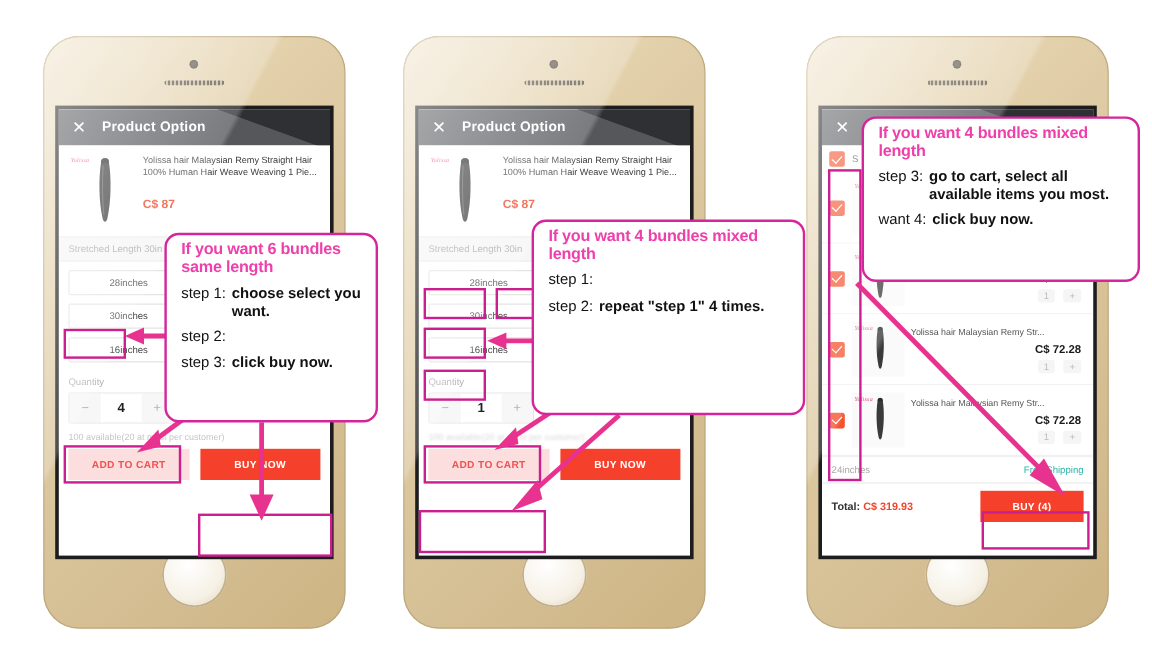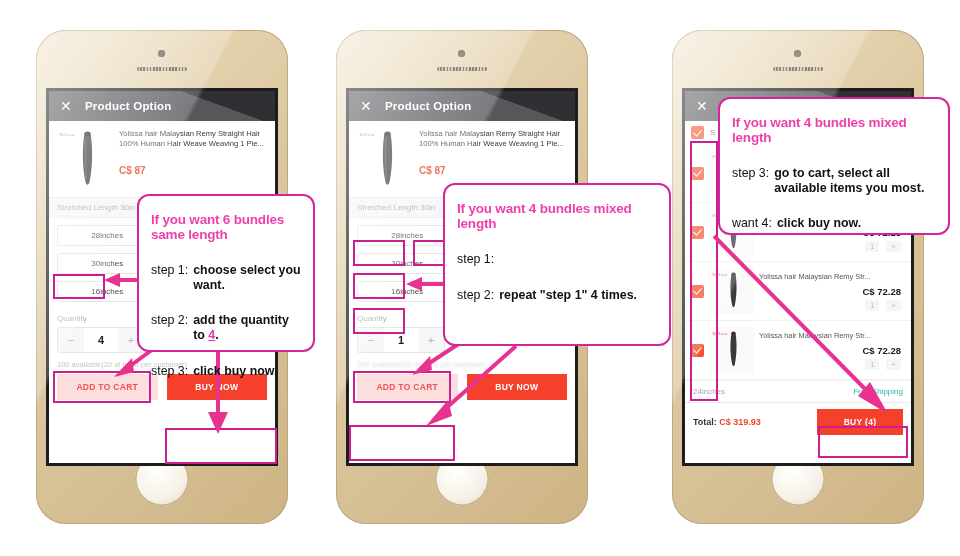--- a/index.html
+++ b/index.html
@@ -88,24 +88,24 @@
     padding:6px 8px 7px 8px;border-top:1px solid #ececec;background:#fff;}
   .tot{font-size:9px;color:#333;font-weight:bold;}
   .tot b{color:#f0452c;}
   .buybtn{background:#f5402c;color:#fff;font-size:8.5px;font-weight:bold;
     padding:8px 0;width:86px;text-align:center;letter-spacing:.3px;}
 
   
   .hl{position:absolute;border:2.5px solid #cc1f8f;box-sizing:border-box;z-index:40;}
   .hl.thin{border-width:2px;}
   .callout{position:absolute;background:#fff;border:2.5px solid #d4259b;border-radius:12px;
-    z-index:60;box-sizing:border-box;padding:16px 12px 11px 12px;}
+    z-index:60;box-sizing:border-box;padding:4px 12px 11px 12px;}
   .callout h4{margin:0 0 5px 0;font-size:13.5px;line-height:1.12;color:#ee3faa;
     font-weight:bold;letter-spacing:-.2px;}
-  .stepline{display:flex;font-size:12.4px;color:#111;line-height:1.18;margin-top:21px;}
+  .stepline{display:flex;font-size:12.4px;color:#111;line-height:1.18;margin-top:7px;}
   .stepline .lbl{flex:0 0 auto;font-weight:400;white-space:nowrap;padding-right:5px;}
   .stepline .txt{font-weight:bold;}
   .em{color:#e13c9c;text-decoration:underline;}
   svg.arrow{position:absolute;z-index:55;overflow:visible;}
 </style>
 </head>
 <body>
 
 <div class="stage">
 
@@ -184,21 +184,20 @@
   </svg>
 
   <div class="callout" style="left:137px;top:194px;width:178px;height:158px;">
     <h4>If you want 6 bundles same length</h4>
     <div class="stepline">
       <span class="lbl">step 1:</span>
       <span class="txt">choose select you want.</span>
     </div>
     <div class="stepline">
       <span class="lbl">step 2:</span>
-      <span class="txt"><span>add the quantity to </span><span class="em">4</span><span>.</span></span>
     </div>
     <div class="stepline">
       <span class="lbl">step 3:</span>
       <span class="txt">click buy now.</span>
     </div>
   </div>
 
   <div class="phone" style="left:336px;top:30px;width:252px;height:494px;">
     <div class="cam" style="left:122px;top:20px;"></div>
     <div class="speaker" style="left:101px;top:37px;width:50px;"></div>

